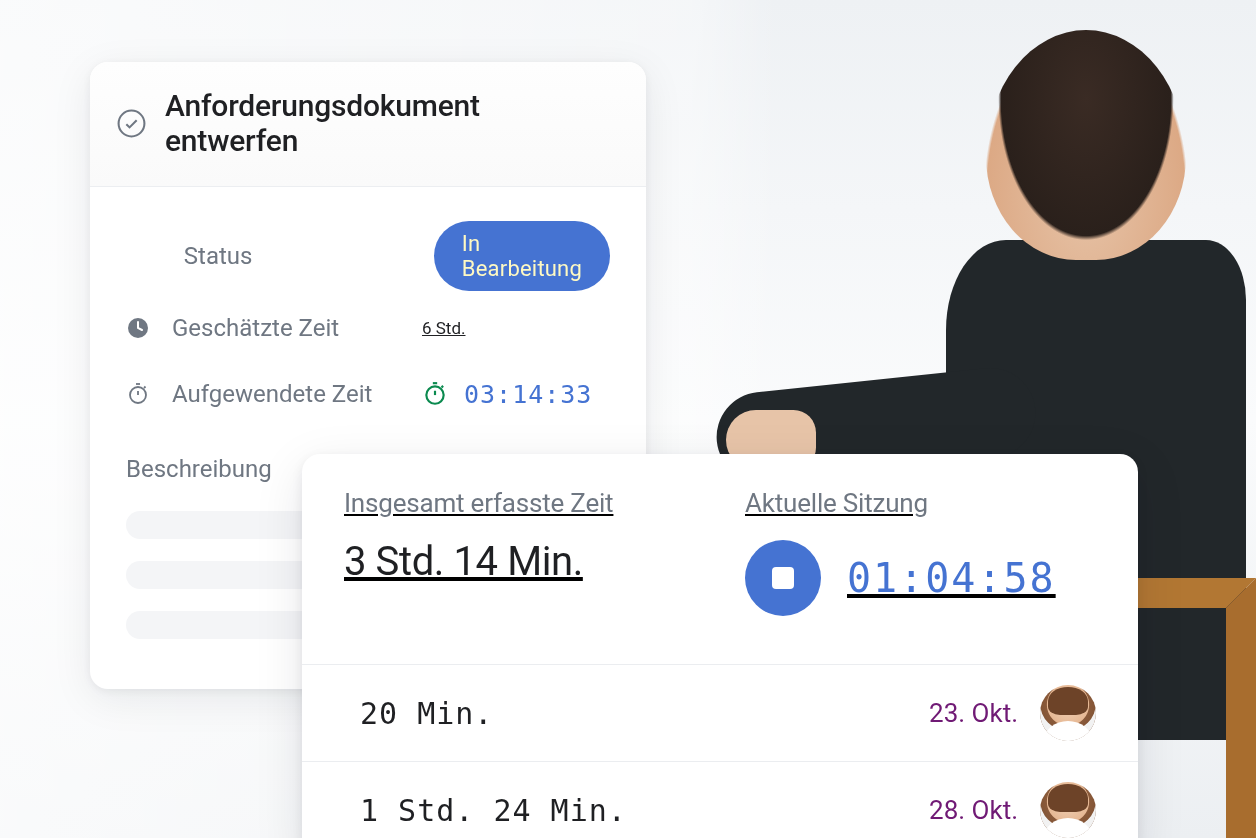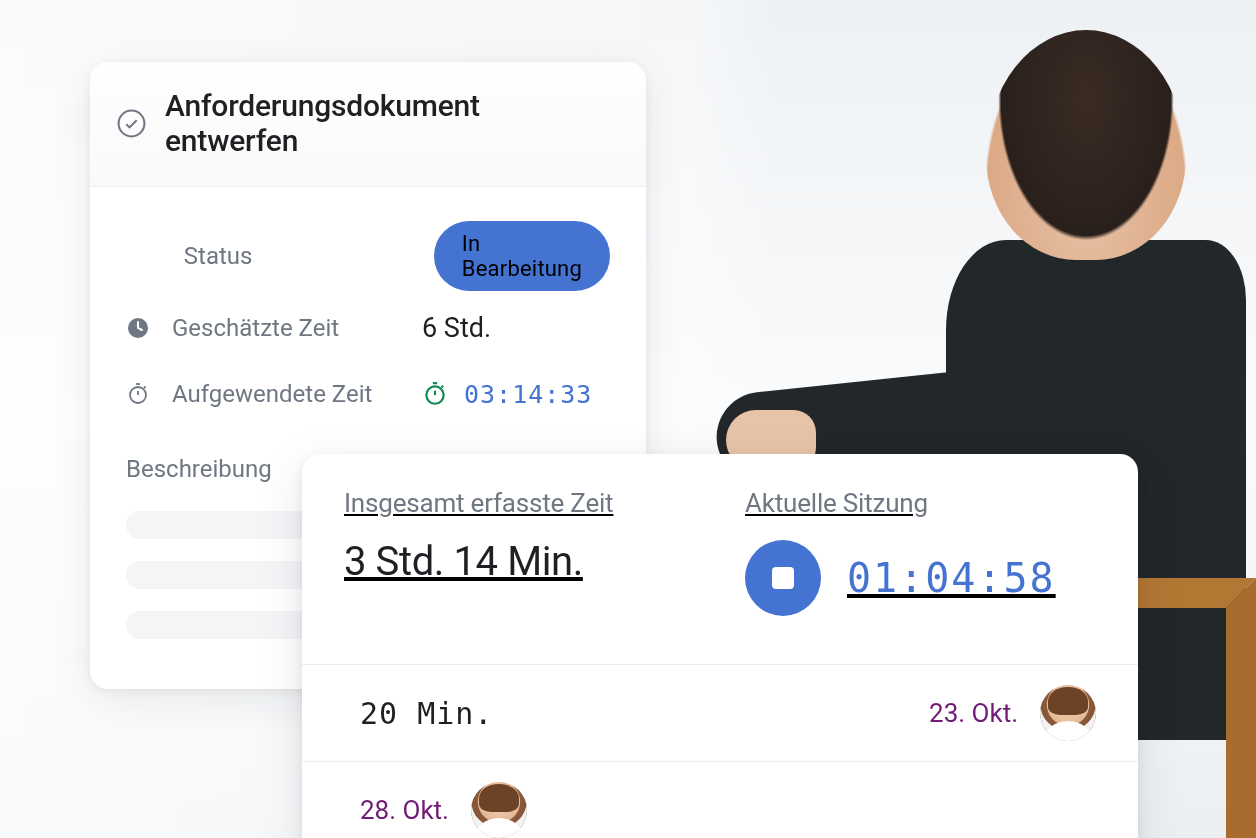--- a/index.html
+++ b/index.html
@@ -119,30 +119,31 @@
   .field-label {
     font-size: 24px;
     color: #6f7782;
     width: 250px;
     flex-shrink: 0;
   }
   .field-label.noicon { margin-left: 17px; }
   .status-pill {
     display: inline-block;
     background: #4573d2;
-    color: #000000;
+    color: #fef9c3;
     font-size: 22px;
     font-weight: 400;
     padding: 10px 28px;
     border-radius: 999px;
     letter-spacing: 0.2px;
   }
   .est-value {
-    font-size: 27px;
+    font-size: 17px;
     color: #1f2023;
+    text-decoration: underline;
   }
   .spent-wrap { display: flex; align-items: center; gap: 16px; }
   .stopwatch-icon-green { width: 26px; height: 26px; color: #0b8a4f; flex-shrink:0; }
   .spent-value {
     font-family: "SFMono-Regular", ui-monospace, Menlo, Consolas, monospace;
     font-size: 25px;
     color: #4573d2;
     letter-spacing: 1px;
   }
   .desc-label {
@@ -337,19 +338,20 @@
 
   <div class="log-row">
     <div class="log-duration">20 Min.</div>
     <div class="log-right">
       <div class="log-date">23. Okt.</div>
       <div class="avatar"></div>
     </div>
   </div>
 
   <div class="log-row">
+    <div class="log-duration">1 Std. 24 Min.</div>
     <div class="log-right">
       <div class="log-date">28. Okt.</div>
       <div class="avatar"></div>
     </div>
   </div>
 
 </div>
 
 </body></html>

